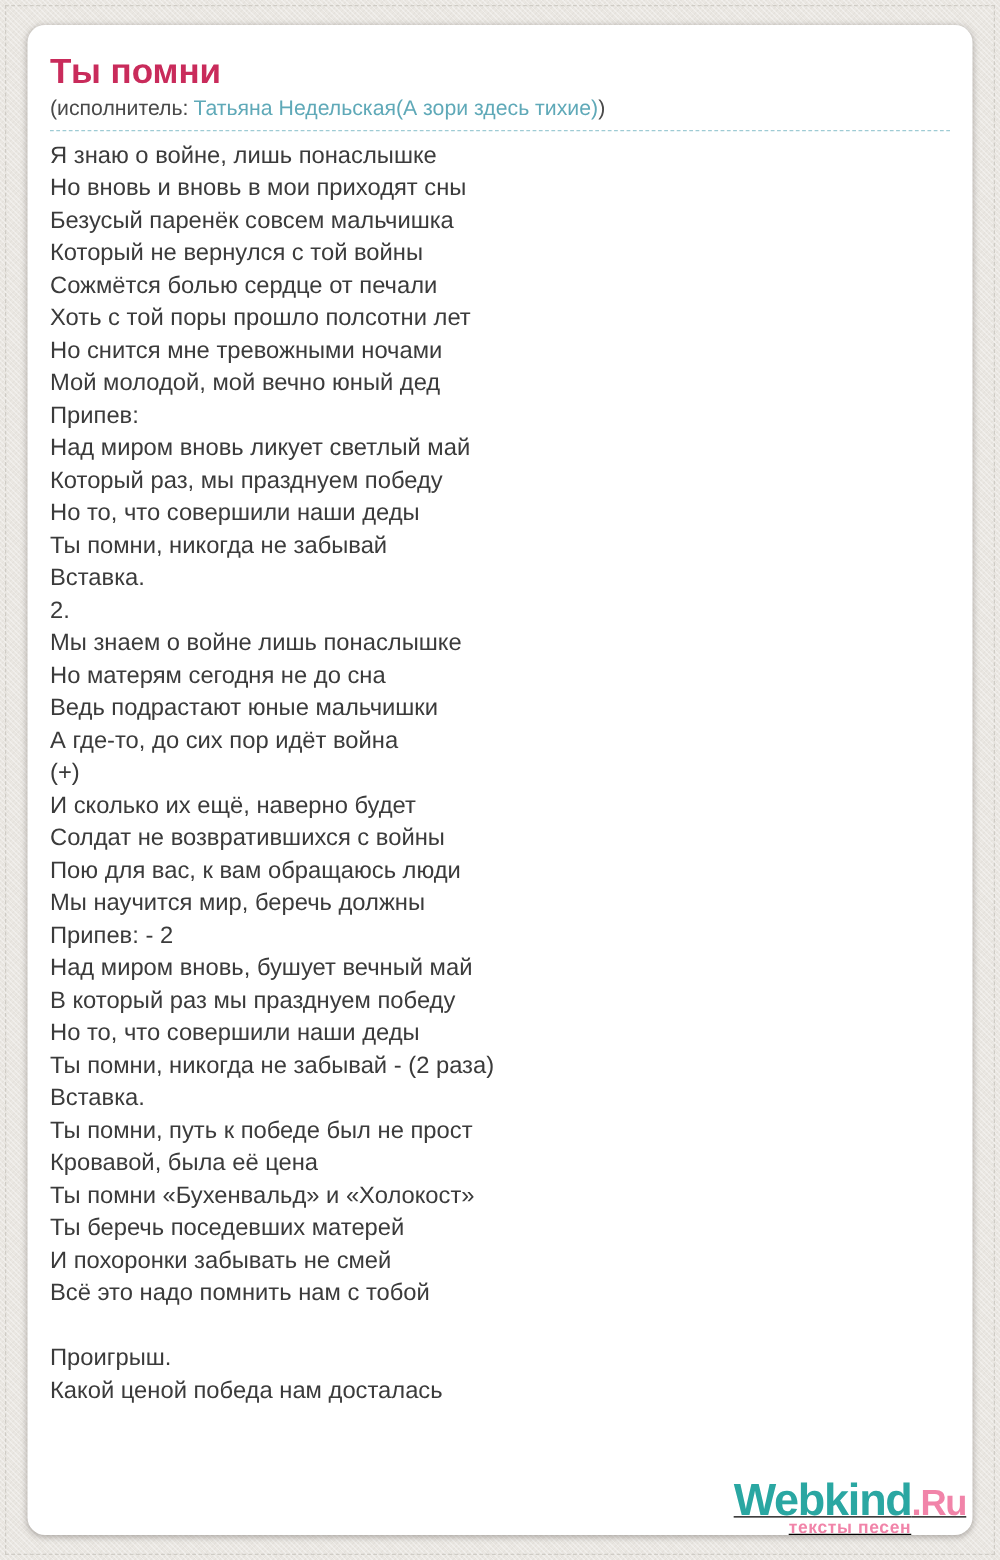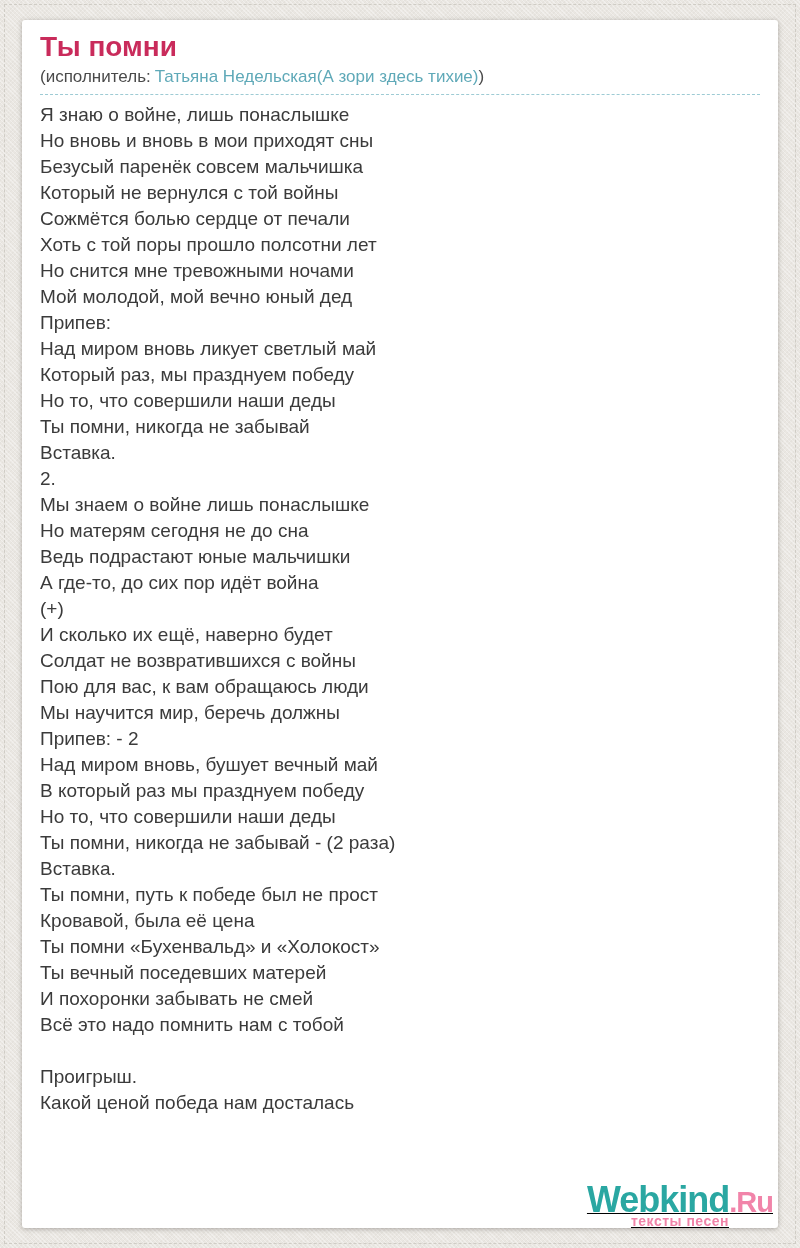--- a/index.html
+++ b/index.html
@@ -20,23 +20,23 @@
   .stitch-frame {
     position: absolute;
     left: 4px; top: 4px; right: 4px; bottom: 4px;
     border: 1px dashed #cfccc5;
     pointer-events: none;
   }
   .card {
     position: absolute;
     left: 22px; top: 20px; right: 22px; bottom: 20px;
     background: #ffffff;
-    border-radius: 3px;
+    border-radius: 14px;
     box-shadow: 0 1px 5px rgba(90,85,80,0.45);
-    padding: 4px 18px 0 18px;
+    padding: 14px 18px 0 18px;
     box-sizing: border-box;
   }
   h1.song-title {
     margin: 6px 0 2px 0;
     font-size: 28px;
     line-height: 34px;
     font-weight: bold;
     color: #c92b5b;
   }
   .artist-line {
@@ -130,21 +130,21 @@
       <div class="lyric-line">Мы научится мир, беречь должны</div>
       <div class="lyric-line">Припев: - 2</div>
       <div class="lyric-line">Над миром вновь, бушует вечный май</div>
       <div class="lyric-line">В который раз мы празднуем победу</div>
       <div class="lyric-line">Но то, что совершили наши деды</div>
       <div class="lyric-line">Ты помни, никогда не забывай - (2 раза)</div>
       <div class="lyric-line">Вставка.</div>
       <div class="lyric-line">Ты помни, путь к победе был не прост</div>
       <div class="lyric-line">Кровавой, была её цена</div>
       <div class="lyric-line">Ты помни «Бухенвальд» и «Холокост»</div>
-      <div class="lyric-line">Ты вечный поседевших матерей</div>
+      <div class="lyric-line">Ты беречь поседевших матерей</div>
       <div class="lyric-line">И похоронки забывать не смей</div>
       <div class="lyric-line">Всё это надо помнить нам с тобой</div>
       <div class="lyric-line"></div>
       <div class="lyric-line">Проигрыш.</div>
       <div class="lyric-line">Какой ценой победа нам досталась</div>
     </div>
 
   <div class="logo">
     <div class="logo-line1">
       <span class="logo-brand">Webkind</span><span class="logo-domain">.Ru</span>

